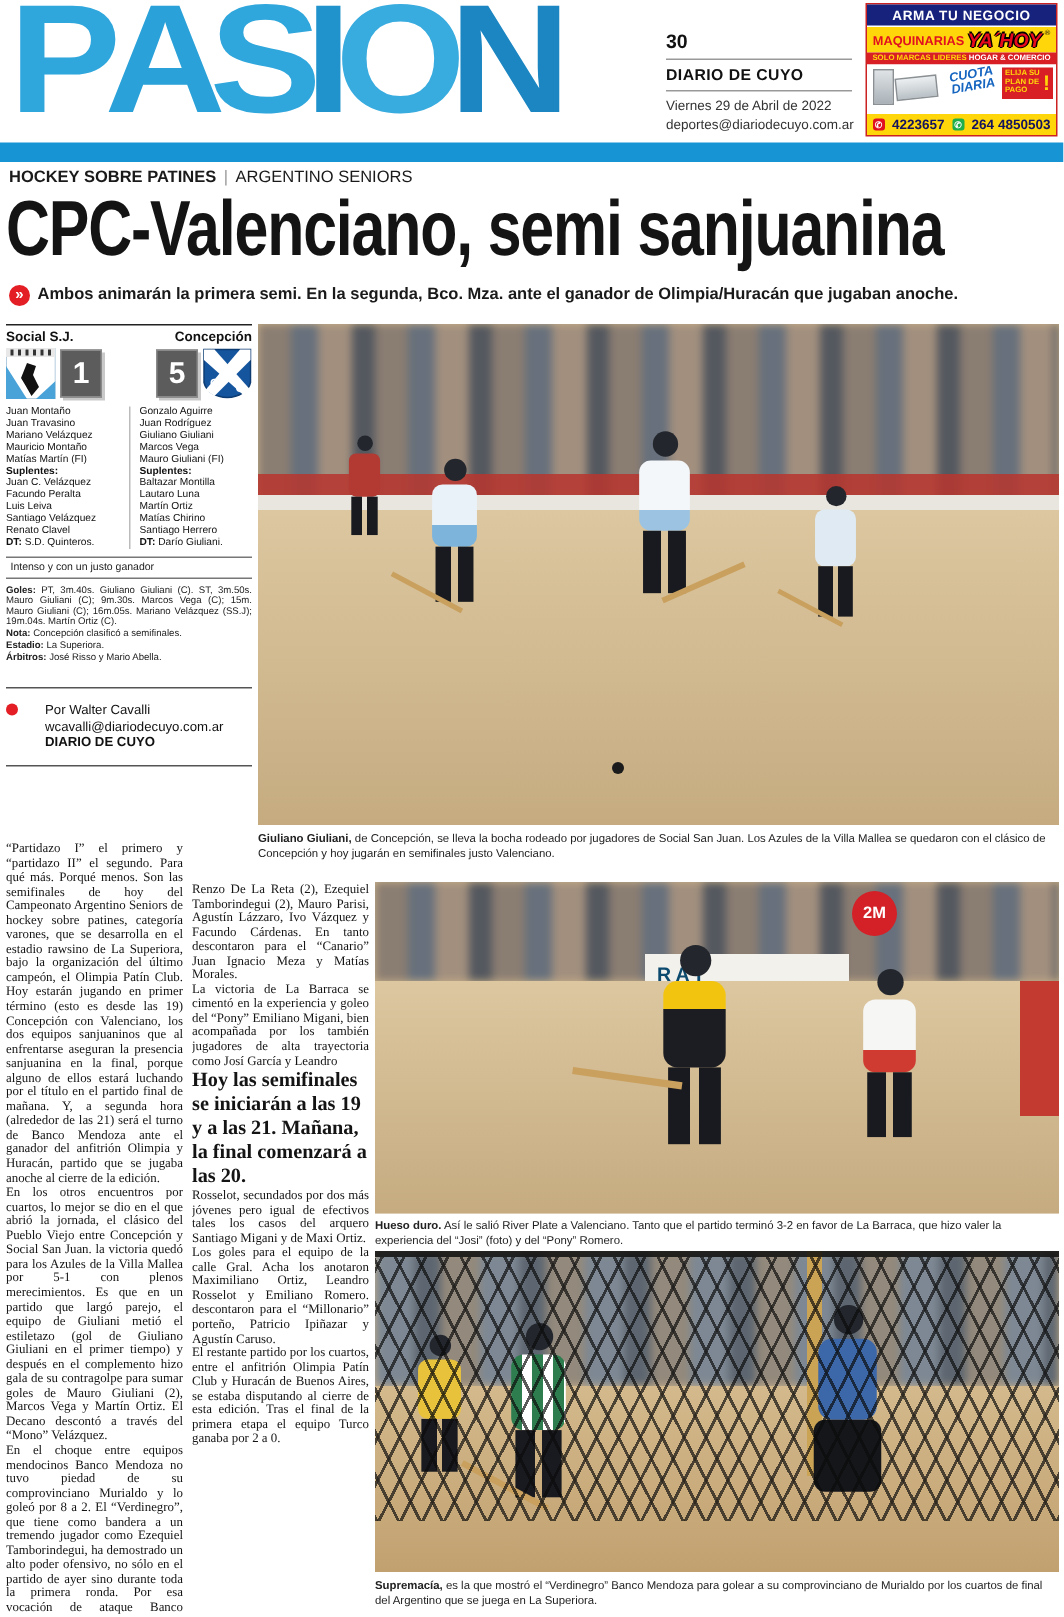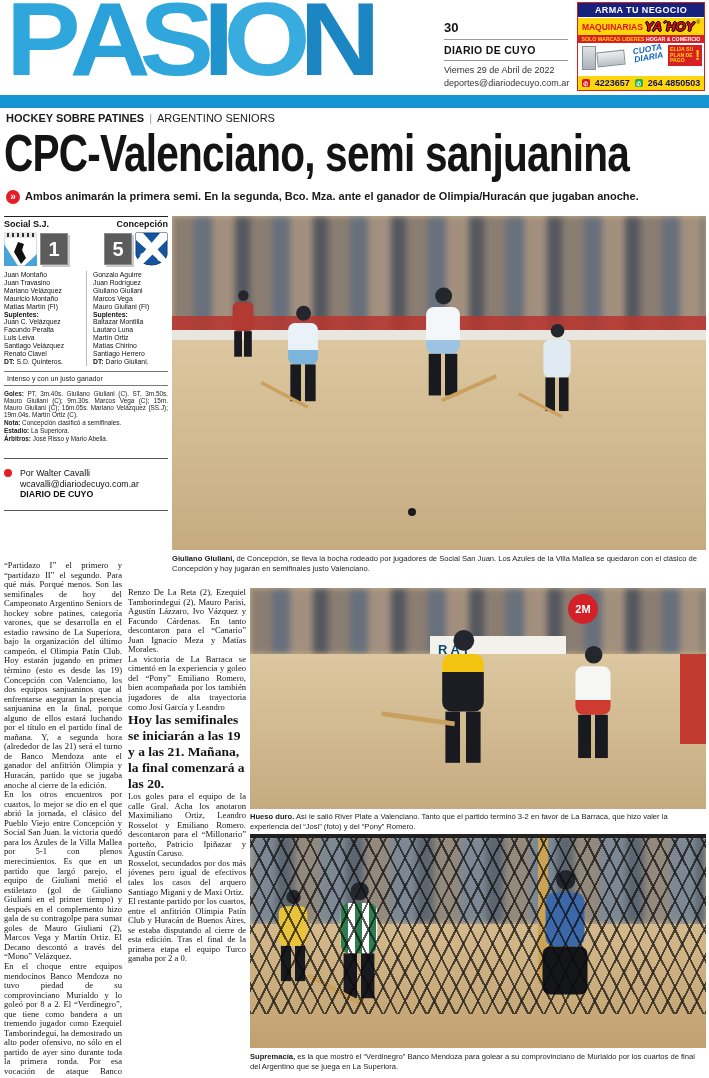--- a/index.html
+++ b/index.html
@@ -69,21 +69,21 @@
   .rcol .b{font-weight:bold;}
   .verdict{border-top:1px solid #777;border-bottom:1px solid #777;padding:3px 3px;margin:5px 0 4px;
            font-size:7px;color:#222;}
   .matchnotes{font-size:6.4px;line-height:7.1px;text-align:justify;color:#222;}
   .matchnotes .b{font-weight:bold;}
   .mnline{margin-top:1px;}
 
   
   .byline{left:4px;top:458px;width:164px;border-top:1px solid #555;border-bottom:1px solid #555;
           padding:9px 0 10px;}
-  .byrow{display:flex;gap:8px;font-size:8.8px;line-height:10.5px;}
+  .byrow{display:flex;gap:18px;font-size:8.8px;line-height:10.5px;}
   .reddot{width:8px;height:8px;border-radius:50%;background:#e31e24;margin-top:1px;flex:none;}
   .byline .paper{font-weight:bold;}
 
   
   .col{font-family:"Liberation Serif","DejaVu Serif",serif;font-size:8.6px;line-height:9.55px;
        text-align:justify;color:#141414;}
   .col p{margin:0;}
   .col1{left:4px;top:517px;width:118px;height:546px;overflow:hidden;margin-top:44px;}
   .col2{left:128px;top:588px;width:118px;height:490px;overflow:hidden;}
   .callout{font-weight:bold;font-size:13.5px;line-height:16px;margin:12px 0;text-align:left;}
@@ -343,18 +343,18 @@
   <span class="lead">Supremacía,</span><span> es la que mostró el “Verdinegro” Banco Mendoza para golear a su comprovinciano de Murialdo por los cuartos de final del Argentino que se juega en La Superiora.</span>
 </div>
 
 <div class="abs col col1">
   <p>“Partidazo I” el primero y “partidazo II” el segundo. Para qué más. Porqué menos. Son las semifinales de hoy del Campeonato Argentino Seniors de hockey sobre patines, categoría varones, que se desarrolla en el estadio rawsino de La Superiora, bajo la organización del último campeón, el Olimpia Patín Club. Hoy estarán jugando en primer término (esto es desde las 19) Concepción con Valenciano, los dos equipos sanjuaninos que al enfrentarse aseguran la presencia sanjuanina en la final, porque alguno de ellos estará luchando por el título en el partido final de mañana. Y, a segunda hora (alrededor de las 21) será el turno de Banco Mendoza ante el ganador del anfitrión Olimpia y Huracán, partido que se jugaba anoche al cierre de la edición.</p>
   <p>En los otros encuentros por cuartos, lo mejor se dio en el que abrió la jornada, el clásico del Pueblo Viejo entre Concepción y Social San Juan. la victoria quedó para los Azules de la Villa Mallea por 5-1 con plenos merecimientos. Es que en un partido que largó parejo, el equipo de Giuliani metió el estiletazo (gol de Giuliano Giuliani en el primer tiempo) y después en el complemento hizo gala de su contragolpe para sumar goles de Mauro Giuliani (2), Marcos Vega y Martín Ortiz. El Decano descontó a través del “Mono” Velázquez.</p>
   <p>En el choque entre equipos mendocinos Banco Mendoza no tuvo piedad de su comprovinciano Murialdo y lo goleó por 8 a 2. El “Verdinegro”, que tiene como bandera a un tremendo jugador como Ezequiel Tamborindegui, ha demostrado un alto poder ofensivo, no sólo en el partido de ayer sino durante toda la primera ronda. Por esa vocación de ataque Banco justificó plenamente la victoria ante el Murialdo del “Chupa” Oviedo (el sanjuanino es el DT), que llegó a San Juan con muchas figuras juveniles. Los goles del ganador</p>
 </div>
 <div class="abs col col2">
   <p>Renzo De La Reta (2), Ezequiel Tamborindegui (2), Mauro Parisi, Agustín Lázzaro, Ivo Vázquez y Facundo Cárdenas. En tanto descontaron para el “Canario” Juan Ignacio Meza y Matías Morales.</p>
-  <p>La victoria de La Barraca se cimentó en la experiencia y goleo del “Pony” Emiliano Romero, bien acompañada por los también jugadores de alta trayectoria como Josí García y Leandro</p>
+  <p>La victoria de La Barraca se cimentó en la experiencia y goleo del “Pony” Emiliano Migani, bien acompañada por los también jugadores de alta trayectoria como Josí García y Leandro</p>
   <p class="callout">Hoy las semifinales se iniciarán a las 19 y a las 21. Mañana, la final comenzará a las 20.</p>
+  <p>Rosselot, secundados por dos más jóvenes pero igual de efectivos tales los casos del arquero Santiago Migani y de Maxi Ortiz.</p>
   <p>Los goles para el equipo de la calle Gral. Acha los anotaron Maximiliano Ortiz, Leandro Rosselot y Emiliano Romero. descontaron para el “Millonario” porteño, Patricio Ipiñazar y Agustín Caruso.</p>
-  <p>Rosselot, secundados por dos más jóvenes pero igual de efectivos tales los casos del arquero Santiago Migani y de Maxi Ortiz.</p>
   <p>El restante partido por los cuartos, entre el anfitrión Olimpia Patín Club y Huracán de Buenos Aires, se estaba disputando al cierre de esta edición. Tras el final de la primera etapa el equipo Turco ganaba por 2 a 0.</p>
 </div>
 
 </body></html>

